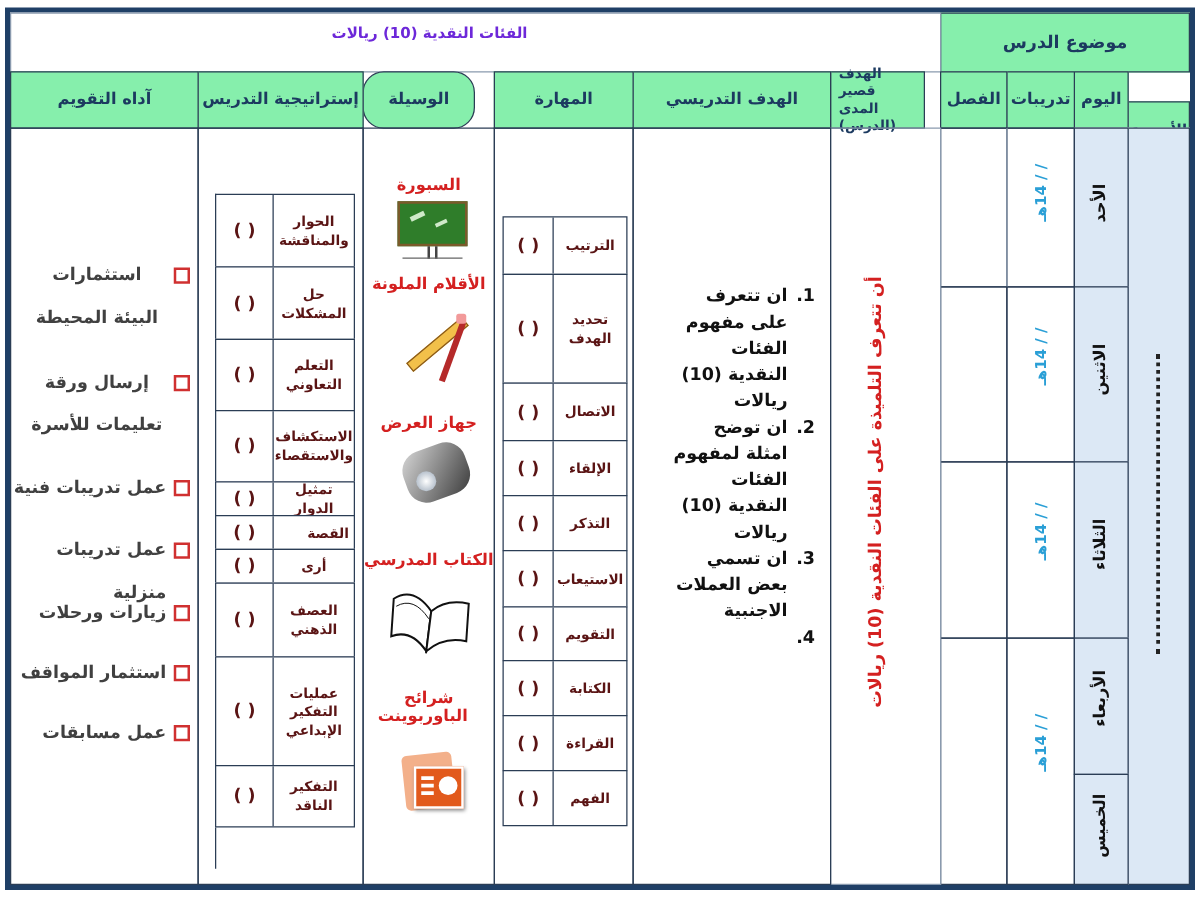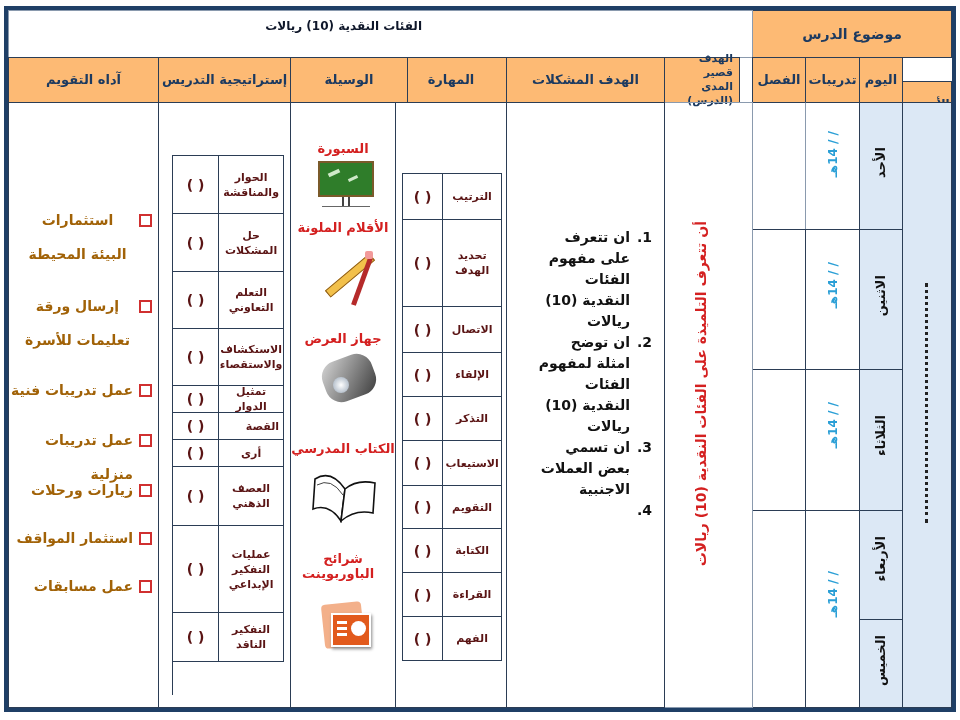--- a/index.html
+++ b/index.html
@@ -7,43 +7,43 @@
   body { font-family: "DejaVu Sans", sans-serif; position: relative; }
   .frame {
     position: absolute; left: 4px; top: 6px; width: 952px; height: 706px;
     border: 4px solid #1f3f66; border-top-width: 4px; background: #ffffff;
   }
   .abs { position: absolute; }
   .cell { position: absolute; border: 1px solid #2b3d55; }
   .blue-bg { background: #dce8f5; }
   .hdr {
     position: absolute; display: flex; align-items: center; justify-content: center;
-    text-align: right; color: #1c3a60; font-weight: bold; font-size: 13px; line-height: 14px;
-    border: 1px solid #2b3d55; background: #fdba74; direction: rtl;
-  }
-  .title-text { color: #0f172a; font-size: 12px; font-weight: bold; direction: rtl; }
+    text-align: left; color: #1c3a60; font-weight: bold; font-size: 13px; line-height: 14px;
+    border: 1px solid #2b3d55; background: #86efac; direction: rtl;
+  }
+  .title-text { color: #6d28d9; font-size: 12px; font-weight: bold; direction: rtl; }
   .vtext {
     position: absolute; writing-mode: vertical-rl; transform: rotate(180deg);
     font-weight: bold; direction: rtl; white-space: nowrap;
   }
   .day-label { font-size: 13px; color: #111; }
   .date-label { font-size: 12px; color: #2a9fd6; letter-spacing: 1px; }
   .grid-row { position: absolute; border: 1px solid #2b3d55; display: flex; direction: rtl; background: #fff; }
   .grid-row .label-cell {
     border-left: 1px solid #2b3d55; display: flex; align-items: center; justify-content: center;
     text-align: center; color: #5a1414; font-weight: bold; font-size: 11px; line-height: 15px;
   }
   .grid-row .paren-cell {
     display: flex; align-items: center; justify-content: center; color: #5a1414; font-weight: bold;
     font-size: 14px; border-left: 1px solid #2b3d55;
   }
   .obj-list { position: absolute; direction: rtl; font-weight: bold; font-size: 14px; line-height: 21px; color: #111; }
   .obj-item { display: flex; }
   .obj-num { width: 22px; flex: none; }
-  .eval-item { position: absolute; right: 0; direction: rtl; display: flex; align-items: flex-start; color: #a16207; font-weight: bold; font-size: 14px; line-height: 34px; }
+  .eval-item { position: absolute; right: 0; direction: rtl; display: flex; align-items: flex-start; color: #404040; font-weight: bold; font-size: 14px; line-height: 34px; }
   .cbox { width: 13px; height: 13px; border: 2px solid #d03030; margin-left: 6px; margin-top: 11px; flex: none; }
   .tool-label { position: absolute; left: 0; width: 100%; text-align: center; color: #d42020; font-weight: bold; font-size: 13px; line-height: 15px; direction: rtl; }
 </style>
 </head>
 <body>
 
 <div class="frame">
 
   <div class="hdr" style="left:744px; top:0; width:200px; height:48px; font-size:14px;">
     <span>موضوع الدرس</span>
@@ -61,26 +61,26 @@
   <div class="hdr" style="left:797px; top:47px; width:55px; height:46px;">
       <span>تدريبات</span>
     </div>
   <div class="hdr" style="left:744px; top:47px; width:54px; height:46px;">
       <span>الفصل</span>
     </div>
   <div class="hdr" style="left:656px; top:47px; width:76px; height:46px; font-size:11px; padding:16px 6px;">
       <span>الهدف قصير المدى (الدرس)</span>
     </div>
   <div class="hdr" style="left:498px; top:47px; width:159px; height:46px;">
-      <span>الهدف المشكلات</span>
+      <span>الهدف التدريسي</span>
     </div>
   <div class="hdr" style="left:387px; top:47px; width:112px; height:46px;">
       <span>المهارة</span>
     </div>
-  <div class="hdr" style="left:282px; top:47px; width:118px; height:46px;">
+  <div class="hdr" style="left:282px; top:47px; width:90px; height:46px;border-radius:17px;">
       <span>الوسيلة</span>
     </div>
   <div class="hdr" style="left:150px; top:47px; width:133px; height:46px;">
       <span>إستراتيجية التدريس</span>
     </div>
   <div class="hdr" style="left:0; top:47px; width:151px; height:46px;">
       <span>آداه التقويم</span>
     </div>
 
   <div class="cell blue-bg" style="left:894px; top:92px; width:50px; height:606px;">

